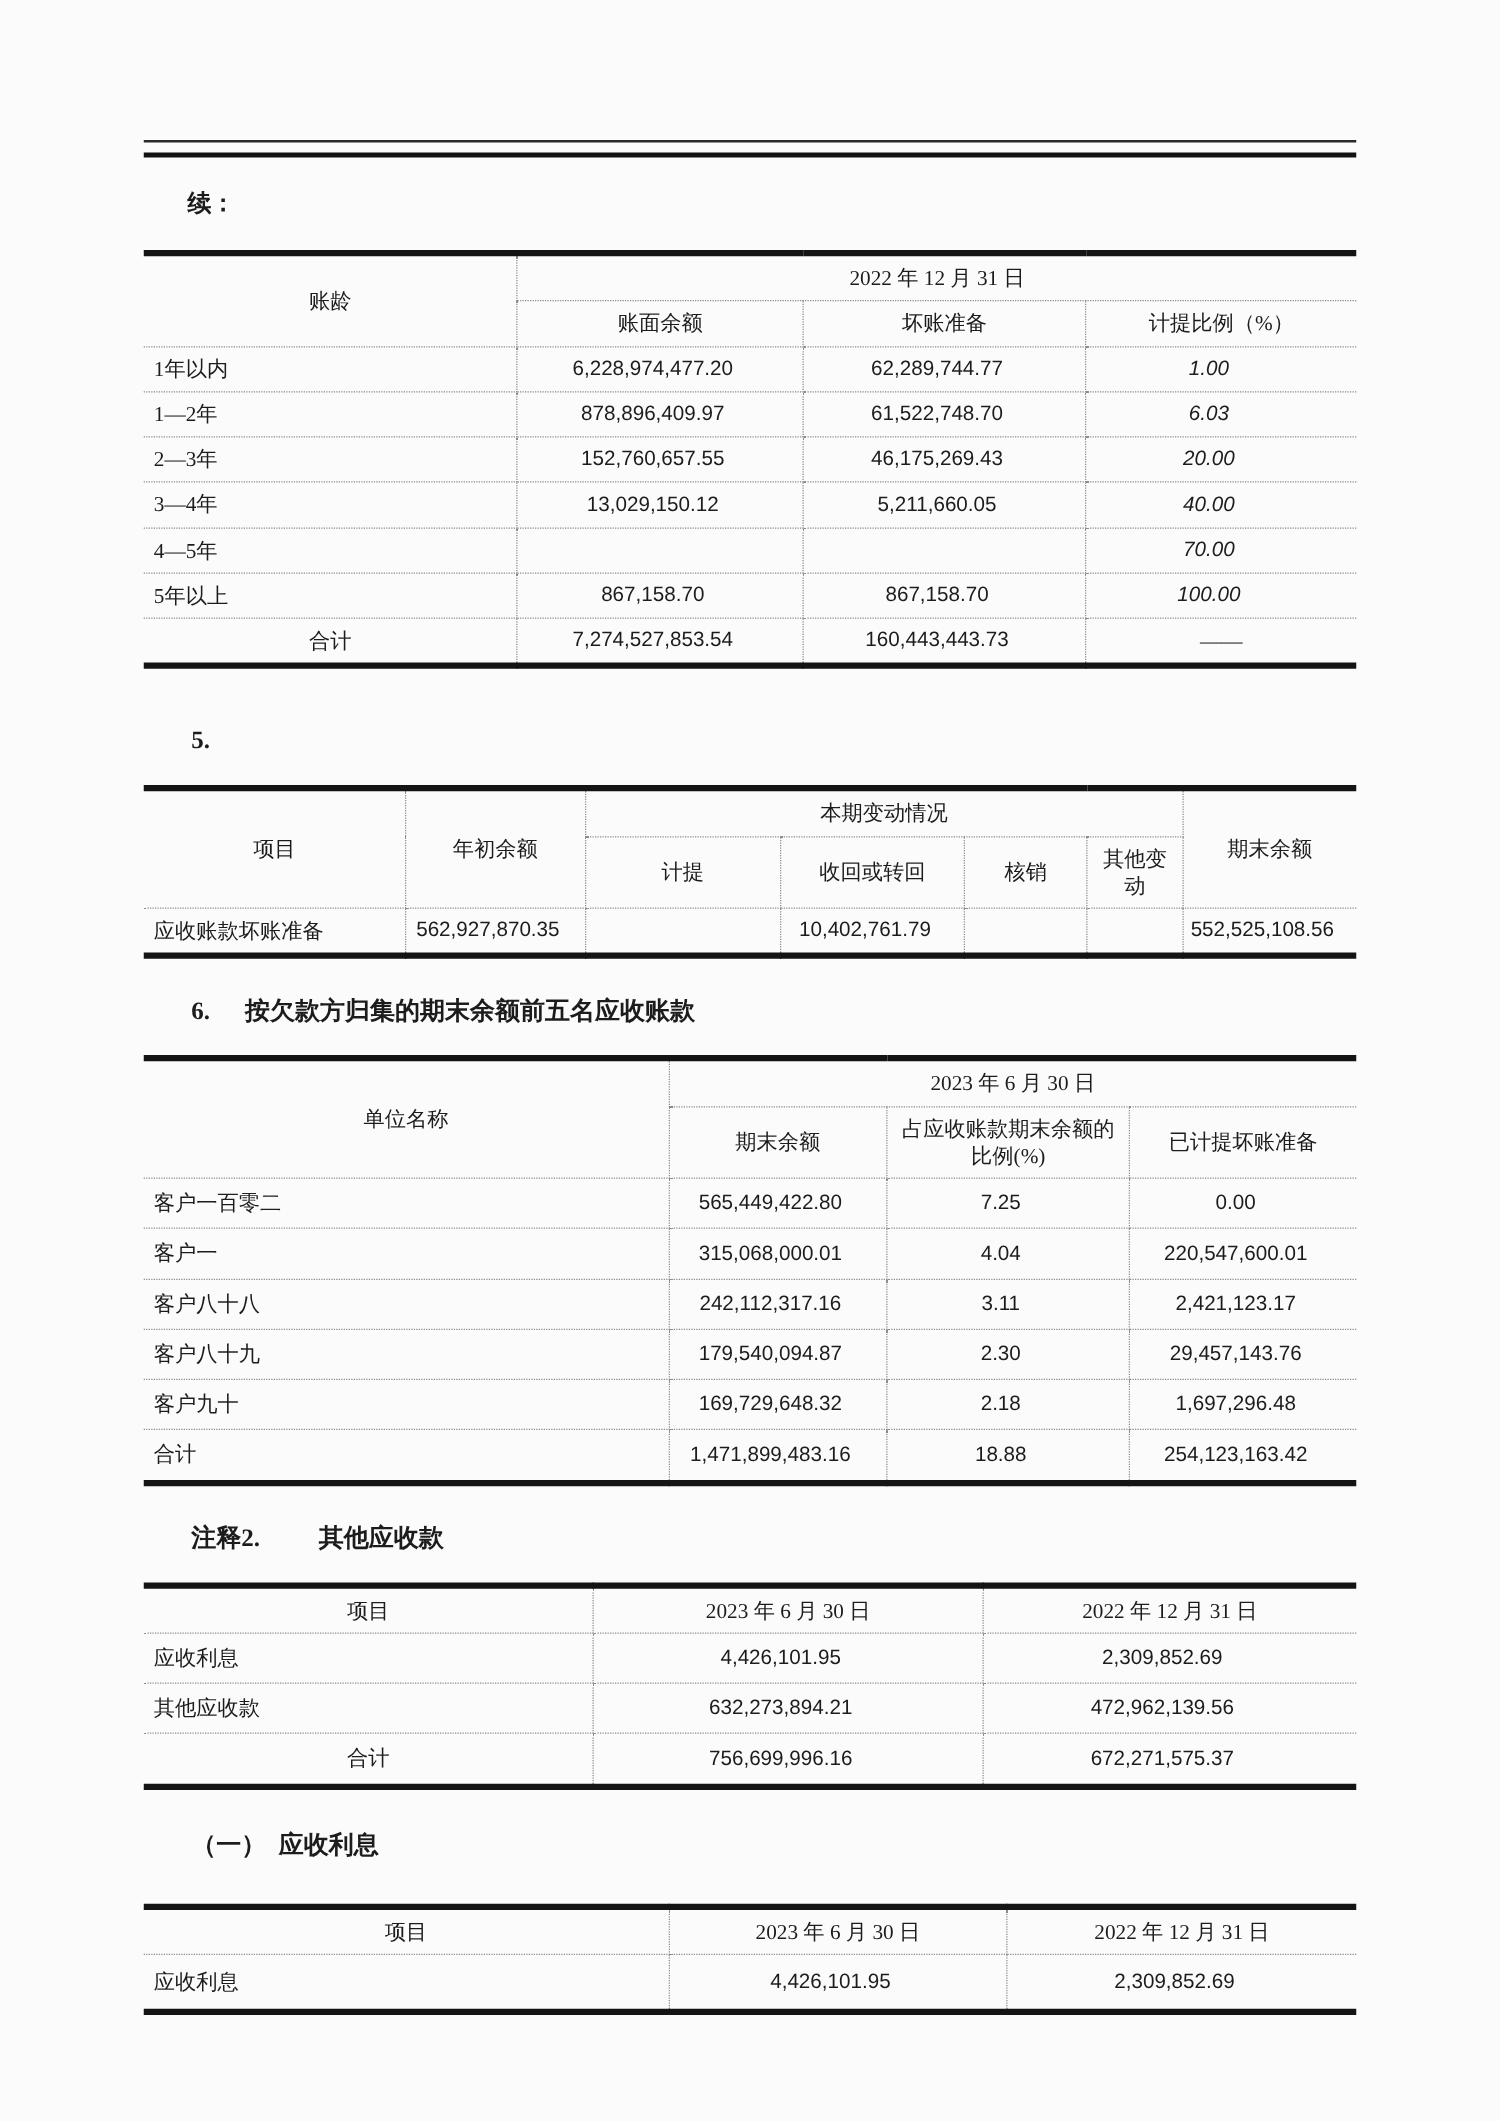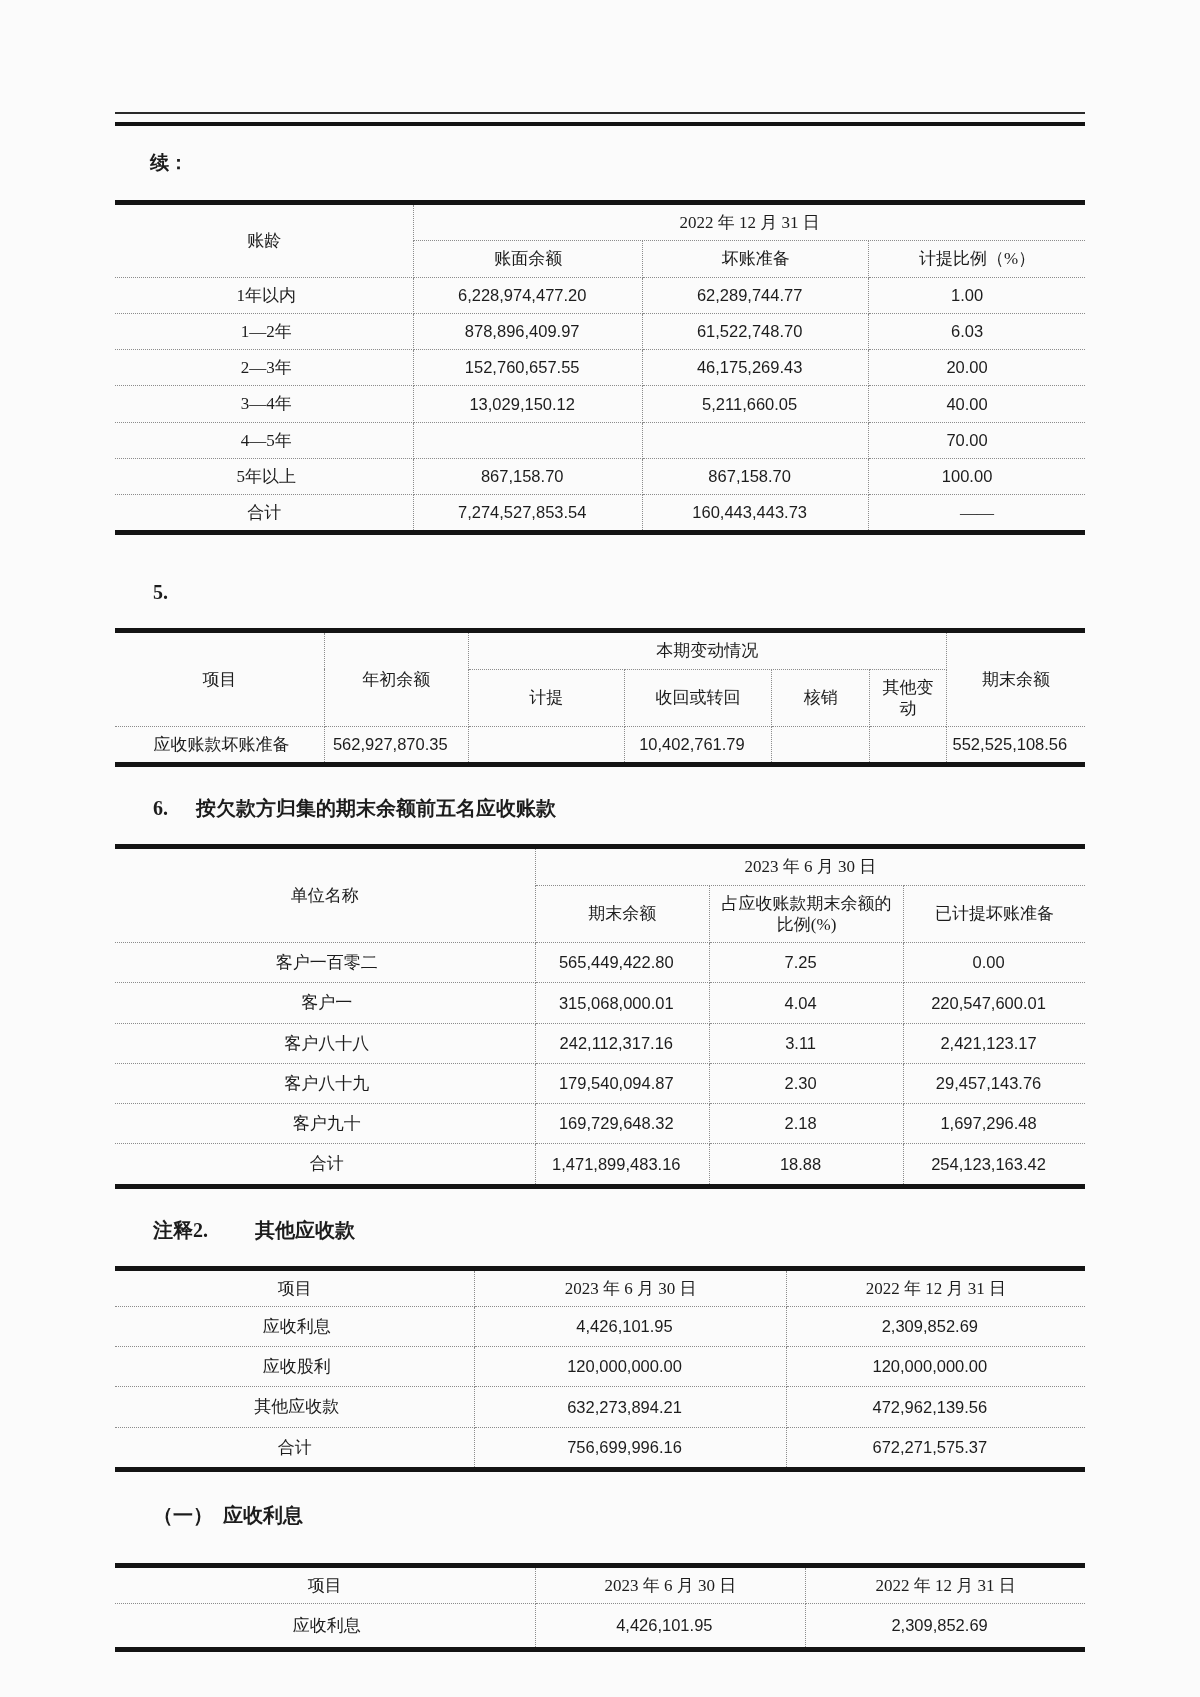--- a/index.html
+++ b/index.html
@@ -49,28 +49,28 @@
     padding:7px 4px;
     vertical-align:middle;
     line-height:1.25;
   }
   .doc-table tr > *:first-child { border-left:none; }
   .doc-table tr > *:last-child  { border-right:none; }
   .doc-table tr:first-child > * { border-top:none; }
   .doc-table tr:last-child > *  { border-bottom:none; }
 
   .doc-table th { text-align:center; }
-  .doc-table td.lbl { text-align:center; padding-left:8px; }
+  .doc-table td.lbl { text-align:left; padding-left:8px; }
   .doc-table td.ctr { text-align:center; }
   .doc-table td.num {
     text-align:center; padding-right:16px;
     font-family:"Liberation Sans","DejaVu Sans",sans-serif;
     font-size:16.5px;
   }
-  .doc-table td.num.pct { padding-right:24px; }
+  .doc-table td.num.pct { padding-right:24px;font-style:italic; }
 
   .t-aging { margin-top:24px; }
   .t-provision { margin-top:24px; }
   .t-top5 { margin-top:22px; }
   .t-top5 td { padding:9px 4px; }
   .t-other { margin-top:22px; }
   .t-other td { padding:9px 4px; }
   .t-interest { margin-top:34px; }
   .t-interest td { padding:11px 4px; }
 </style>
@@ -261,25 +261,20 @@
       <th>项目</th>
       <th>2023 年 6 月 30 日</th>
       <th>2022 年 12 月 31 日</th>
     </tr>
     <tr>
       <td class="lbl">应收利息</td>
       <td class="num">4,426,101.95</td>
       <td class="num">2,309,852.69</td>
     </tr>
     <tr>
-      <td class="lbl">应收股利</td>
-      <td class="num">120,000,000.00</td>
-      <td class="num">120,000,000.00</td>
-    </tr>
-    <tr>
       <td class="lbl">其他应收款</td>
       <td class="num">632,273,894.21</td>
       <td class="num">472,962,139.56</td>
     </tr>
     <tr>
       <td class="ctr">合计</td>
       <td class="num">756,699,996.16</td>
       <td class="num">672,271,575.37</td>
     </tr>
   </tbody>

